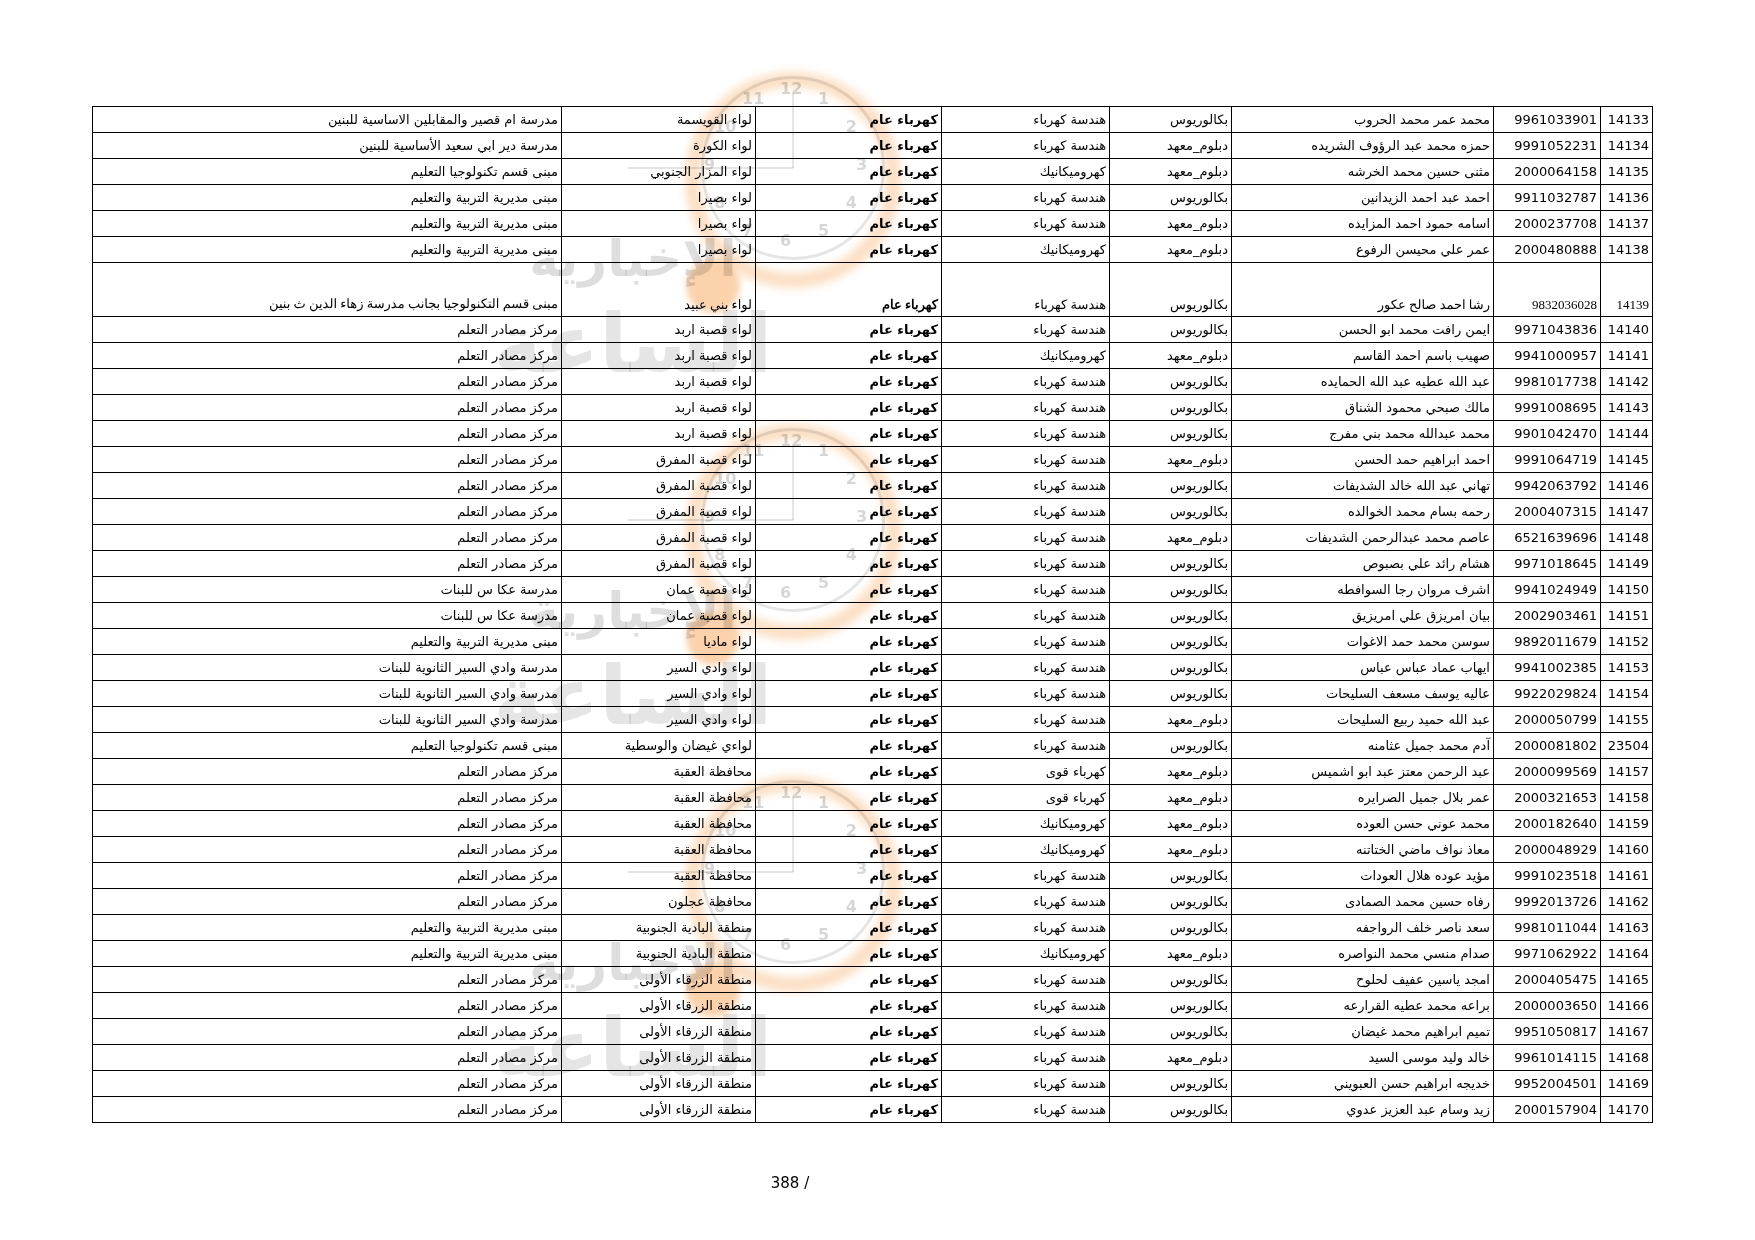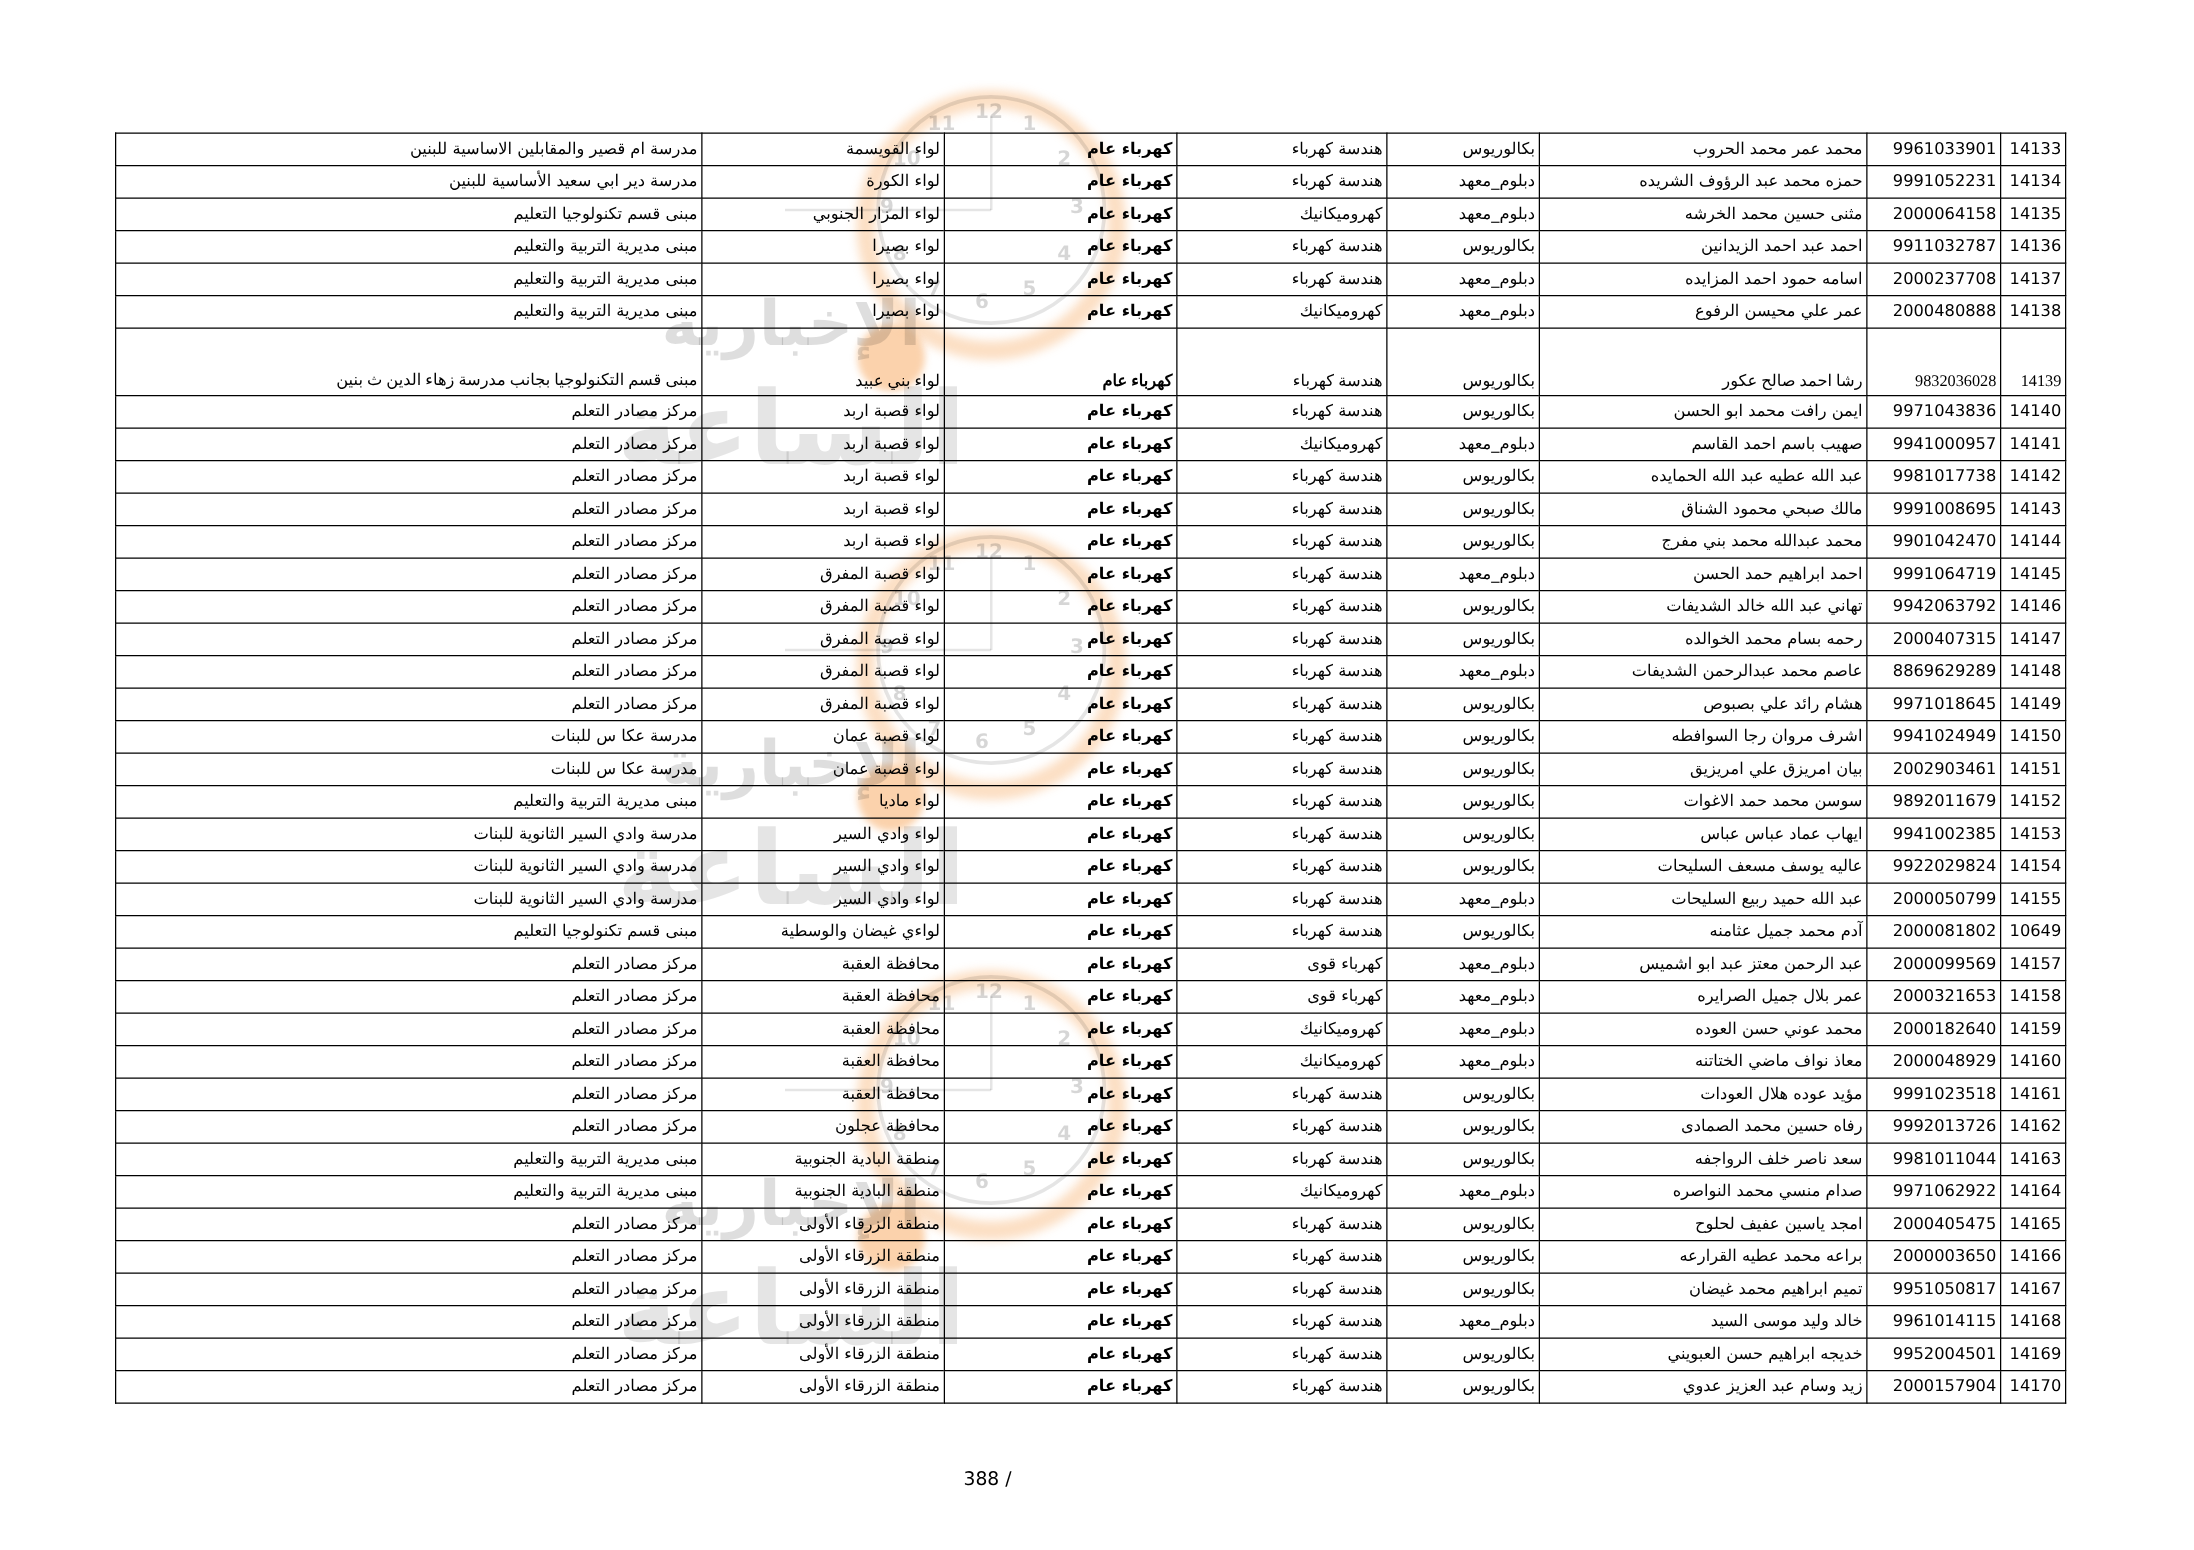--- a/index.html
+++ b/index.html
@@ -278,21 +278,21 @@
           <td class="c-nid">2000407315</td>
           <td class="c-name">رحمه بسام محمد الخوالده</td>
           <td class="c-degree">بكالوريوس</td>
           <td class="c-spec">هندسة كهرباء</td>
           <td class="c-exam">كهرباء عام</td>
           <td class="c-district">لواء قصبة المفرق</td>
           <td class="c-center">مركز مصادر التعلم</td>
         </tr>
         <tr>
           <td class="c-seq">14148</td>
-          <td class="c-nid">8869629289</td>
+          <td class="c-nid">6521639696</td>
           <td class="c-name">عاصم محمد عبدالرحمن الشديفات</td>
           <td class="c-degree">دبلوم_معهد</td>
           <td class="c-spec">هندسة كهرباء</td>
           <td class="c-exam">كهرباء عام</td>
           <td class="c-district">لواء قصبة المفرق</td>
           <td class="c-center">مركز مصادر التعلم</td>
         </tr>
         <tr>
           <td class="c-seq">14149</td>
           <td class="c-nid">9971018645</td>
@@ -357,21 +357,21 @@
           <td class="c-seq">14155</td>
           <td class="c-nid">2000050799</td>
           <td class="c-name">عبد الله حميد ربيع السليحات</td>
           <td class="c-degree">دبلوم_معهد</td>
           <td class="c-spec">هندسة كهرباء</td>
           <td class="c-exam">كهرباء عام</td>
           <td class="c-district">لواء وادي السير</td>
           <td class="c-center">مدرسة وادي السير الثانوية للبنات</td>
         </tr>
         <tr>
-          <td class="c-seq">10649</td>
+          <td class="c-seq">23504</td>
           <td class="c-nid">2000081802</td>
           <td class="c-name">آدم محمد جميل عثامنه</td>
           <td class="c-degree">بكالوريوس</td>
           <td class="c-spec">هندسة كهرباء</td>
           <td class="c-exam">كهرباء عام</td>
           <td class="c-district">لواءي غيضان والوسطية</td>
           <td class="c-center">مبنى قسم تكنولوجيا التعليم</td>
         </tr>
         <tr>
           <td class="c-seq">14157</td>

